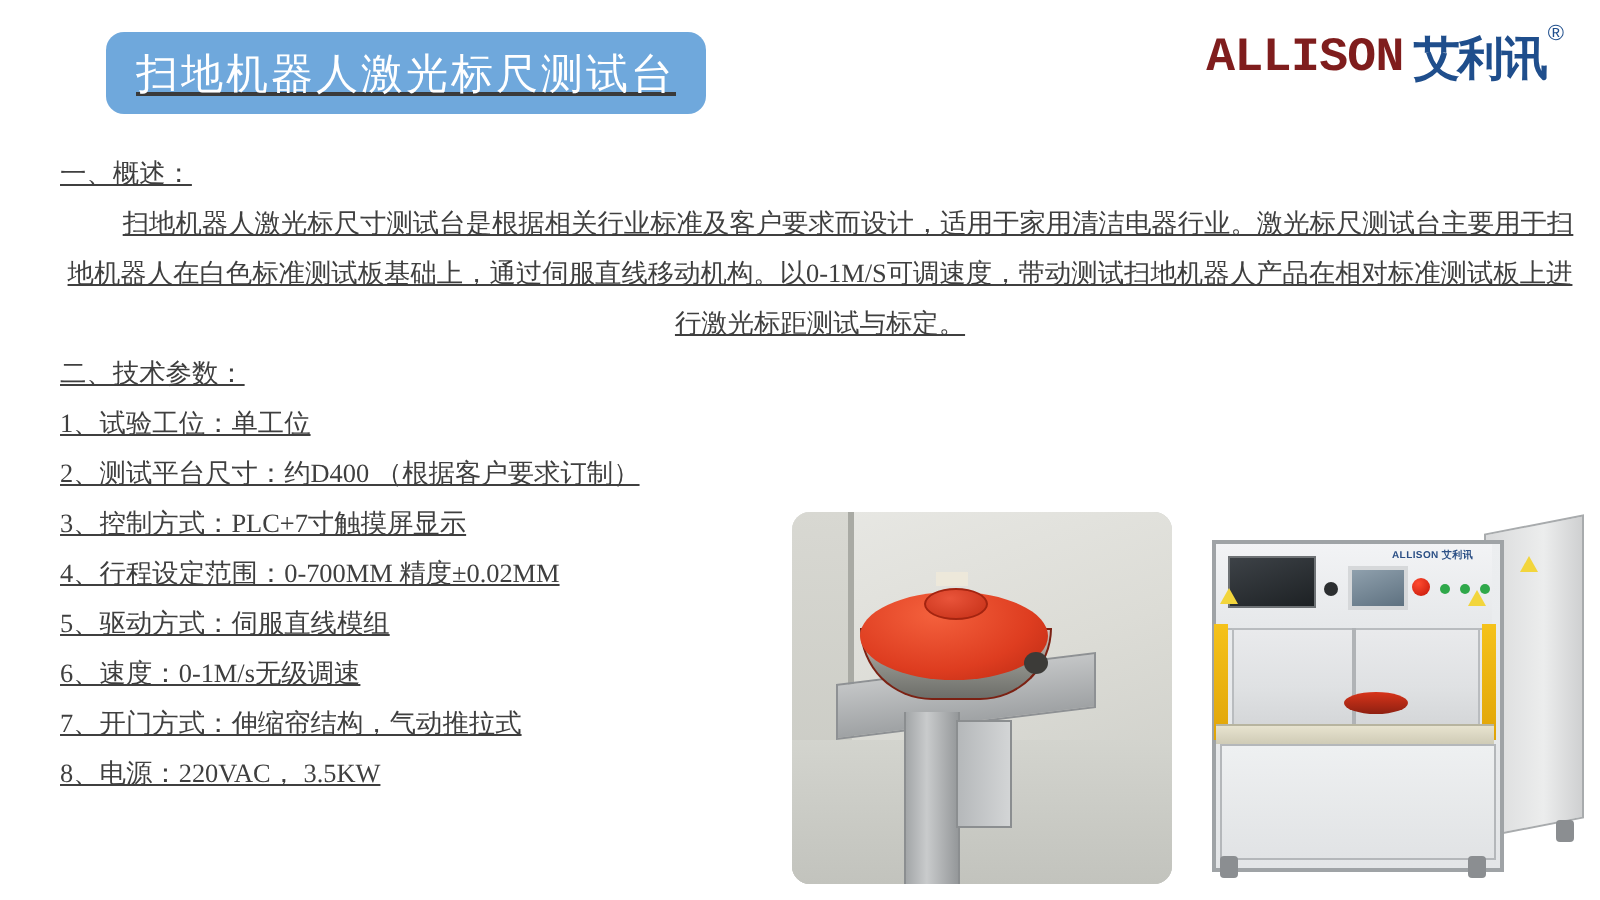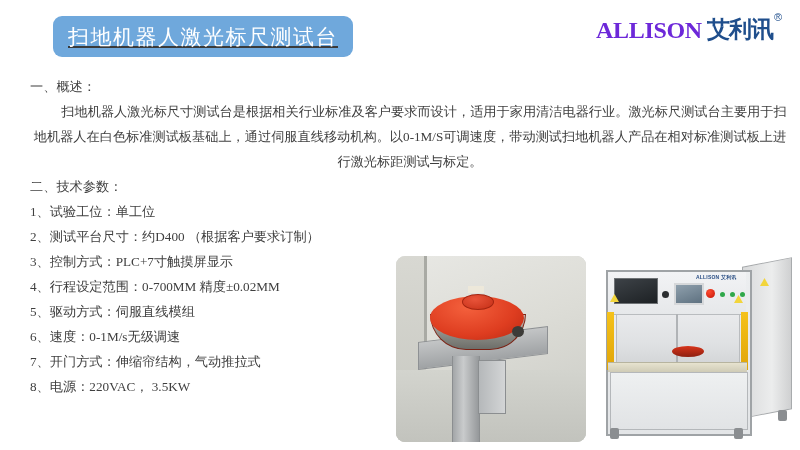--- a/index.html
+++ b/index.html
@@ -47,24 +47,24 @@
 
   #brand-logo {
     position: absolute;
     right: 18px;
     top: 18px;
     display: flex;
     align-items: flex-start;
     line-height: 1;
   }
   #brand-logo .brand-latin {
-    font-family: Liberation Serif, serif;
+    font-family: Liberation Mono, monospace;
     font-weight: bold;
     font-size: 24px;
-    color: #6d28d9;
+    color: #7f1d1d;
     letter-spacing: -0.3px;
   }
   #brand-logo .brand-cn {
     font-family: "Liberation Sans", "DejaVu Sans", sans-serif;
     font-weight: bold;
     font-size: 23px;
     color: #1f4e8c;
     margin-left: 5px;
     letter-spacing: -1px;
   }
@@ -84,20 +84,21 @@
     width: 800px;
   }
   .doc-line {
     font-size: 13.2px;
     line-height: 25px;
     color: #3f3f3f;
     padding-left: 30px;
     padding-right: 19px;
     white-space: nowrap;
     font-family: "Liberation Serif", "DejaVu Serif", serif;
+    text-decoration: underline;
   }
   .doc-line.justify {
     white-space: normal;
     text-align: center;
   }
 
   
   #photos {
     position: absolute;
     left: 396px;

